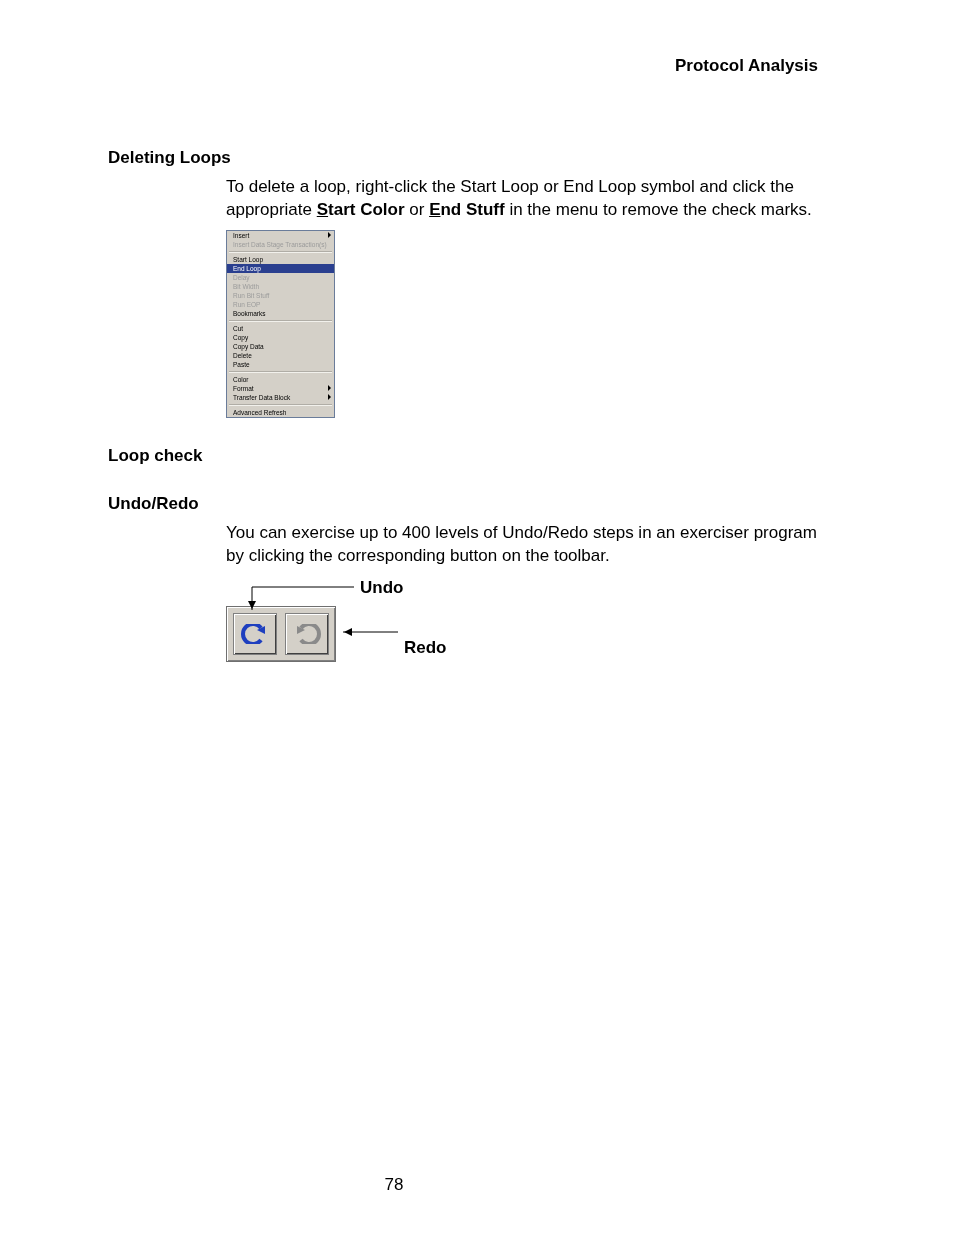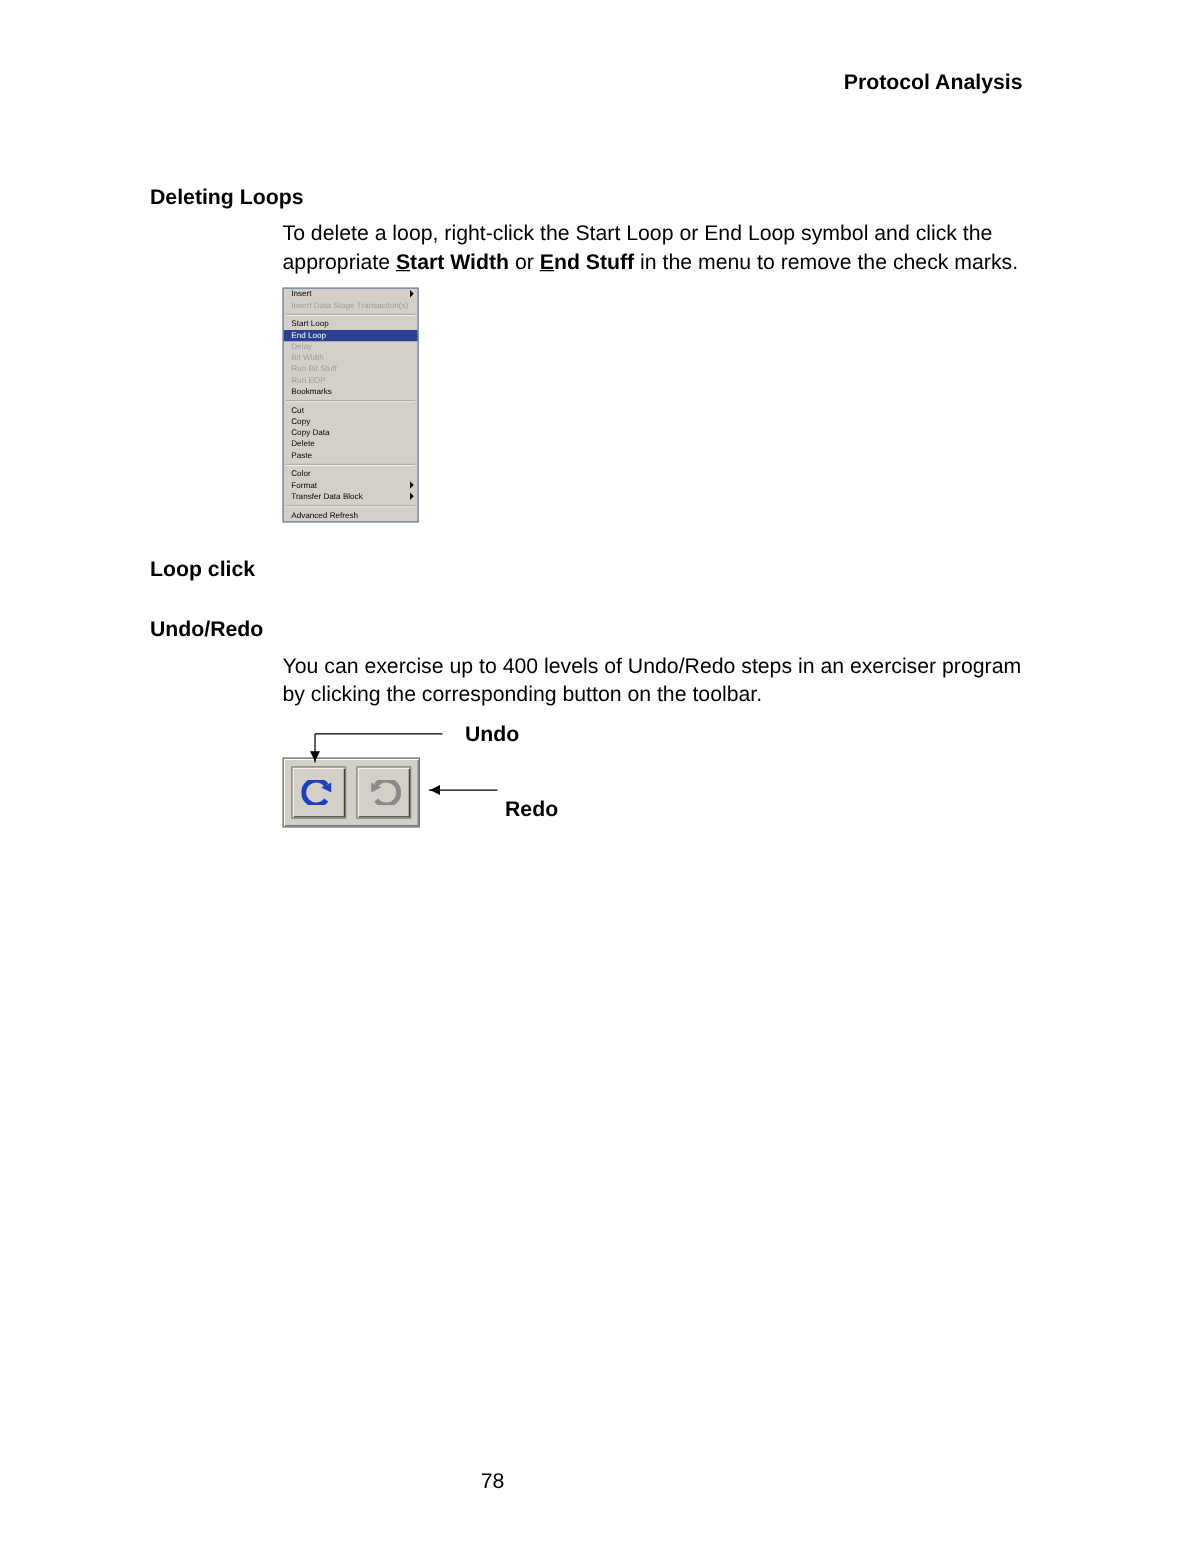--- a/index.html
+++ b/index.html
@@ -18,21 +18,21 @@
   }
   .header-right {
     text-align: right;
     font-weight: bold;
     font-size: 17px;
     margin-bottom: 72px;
   }
   .section-heading {
     font-weight: bold;
     font-size: 17px;
-    margin: 0 0 8px 12px;
+    margin: 0 0 8px 0;
   }
   .section-heading.spaced {
     margin-top: 28px;
   }
   .body-block {
     margin-left: 118px;
     font-size: 17px;
     line-height: 1.35;
   }
   .body-block p { margin: 0; }
@@ -124,21 +124,21 @@
 </head>
 <body>
 
 <div class="page">
 
   <div class="header-right">Protocol Analysis</div>
 
   <div class="section-heading">Deleting Loops</div>
   <div class="body-block">
     <p>
-      <span>To delete a loop, right-click the Start Loop or End Loop symbol and click the appropriate </span><span class="bold"><span class="underline-part">S</span><span>tart Width</span></span><span> or </span><span class="bold"><span class="underline-part">E</span><span>nd Stuff</span></span><span> in the menu to remove the check marks.</span>
+      <span>To delete a loop, right-click the Start Loop or End Loop symbol and click the appropriate </span><span class="bold"><span class="underline-part">S</span><span>tart Color</span></span><span> or </span><span class="bold"><span class="underline-part">E</span><span>nd Stuff</span></span><span> in the menu to remove the check marks.</span>
     </p>
   </div>
 
   <div class="menu-figure" id="menu-figure">
       <div class="mi">Insert<span class="arrow"></span></div>
       <div class="mi disabled">Insert Data Stage Transaction(s)</div>
       <div class="sep"></div>
       <div class="mi">Start Loop</div>
       <div class="mi highlight">End Loop</div>
       <div class="mi disabled">Delay</div>
@@ -153,21 +153,21 @@
       <div class="mi">Delete</div>
       <div class="mi">Paste</div>
       <div class="sep"></div>
       <div class="mi">Color</div>
       <div class="mi">Format<span class="arrow"></span></div>
       <div class="mi">Transfer Data Block<span class="arrow"></span></div>
       <div class="sep"></div>
       <div class="mi">Advanced Refresh</div>
     </div>
 
-  <div class="section-heading spaced">Loop click</div>
+  <div class="section-heading spaced">Loop check</div>
 
   <div class="section-heading spaced">Undo/Redo</div>
   <div class="body-block">
     <p>You can exercise up to 400 levels of Undo/Redo steps in an exerciser program by clicking the corresponding button on the toolbar.</p>
   </div>
 
   <div class="ur-figure">
     <div class="ur-toolbar">
       <div class="ur-btn">
         <svg width="28" height="20" viewBox="0 0 28 20">
@@ -184,19 +184,19 @@
     </div>
 
     <svg width="260" height="90" style="position:absolute;left:0;top:0;pointer-events:none">
       <line x1="26" y1="32" x2="26" y2="9" stroke="#000" stroke-width="1"></line>
       <polygon points="26,31 22,23 30,23" fill="#000"></polygon>
       <line x1="26" y1="9" x2="128" y2="9" stroke="#000" stroke-width="1"></line>
       <line x1="172" y1="54" x2="117" y2="54" stroke="#000" stroke-width="1"></line>
       <polygon points="118,54 126,50 126,58" fill="#000"></polygon>
     </svg>
 
-    <span class="ur-label" style="left:146px; top:0px;">Undo</span>
+    <span class="ur-label" style="left:134px; top:0px;">Undo</span>
     <span class="ur-label" style="left:178px; top:60px;">Redo</span>
   </div>
 
 </div>
 
 <div class="page-number">78</div>
 
 </body></html>

